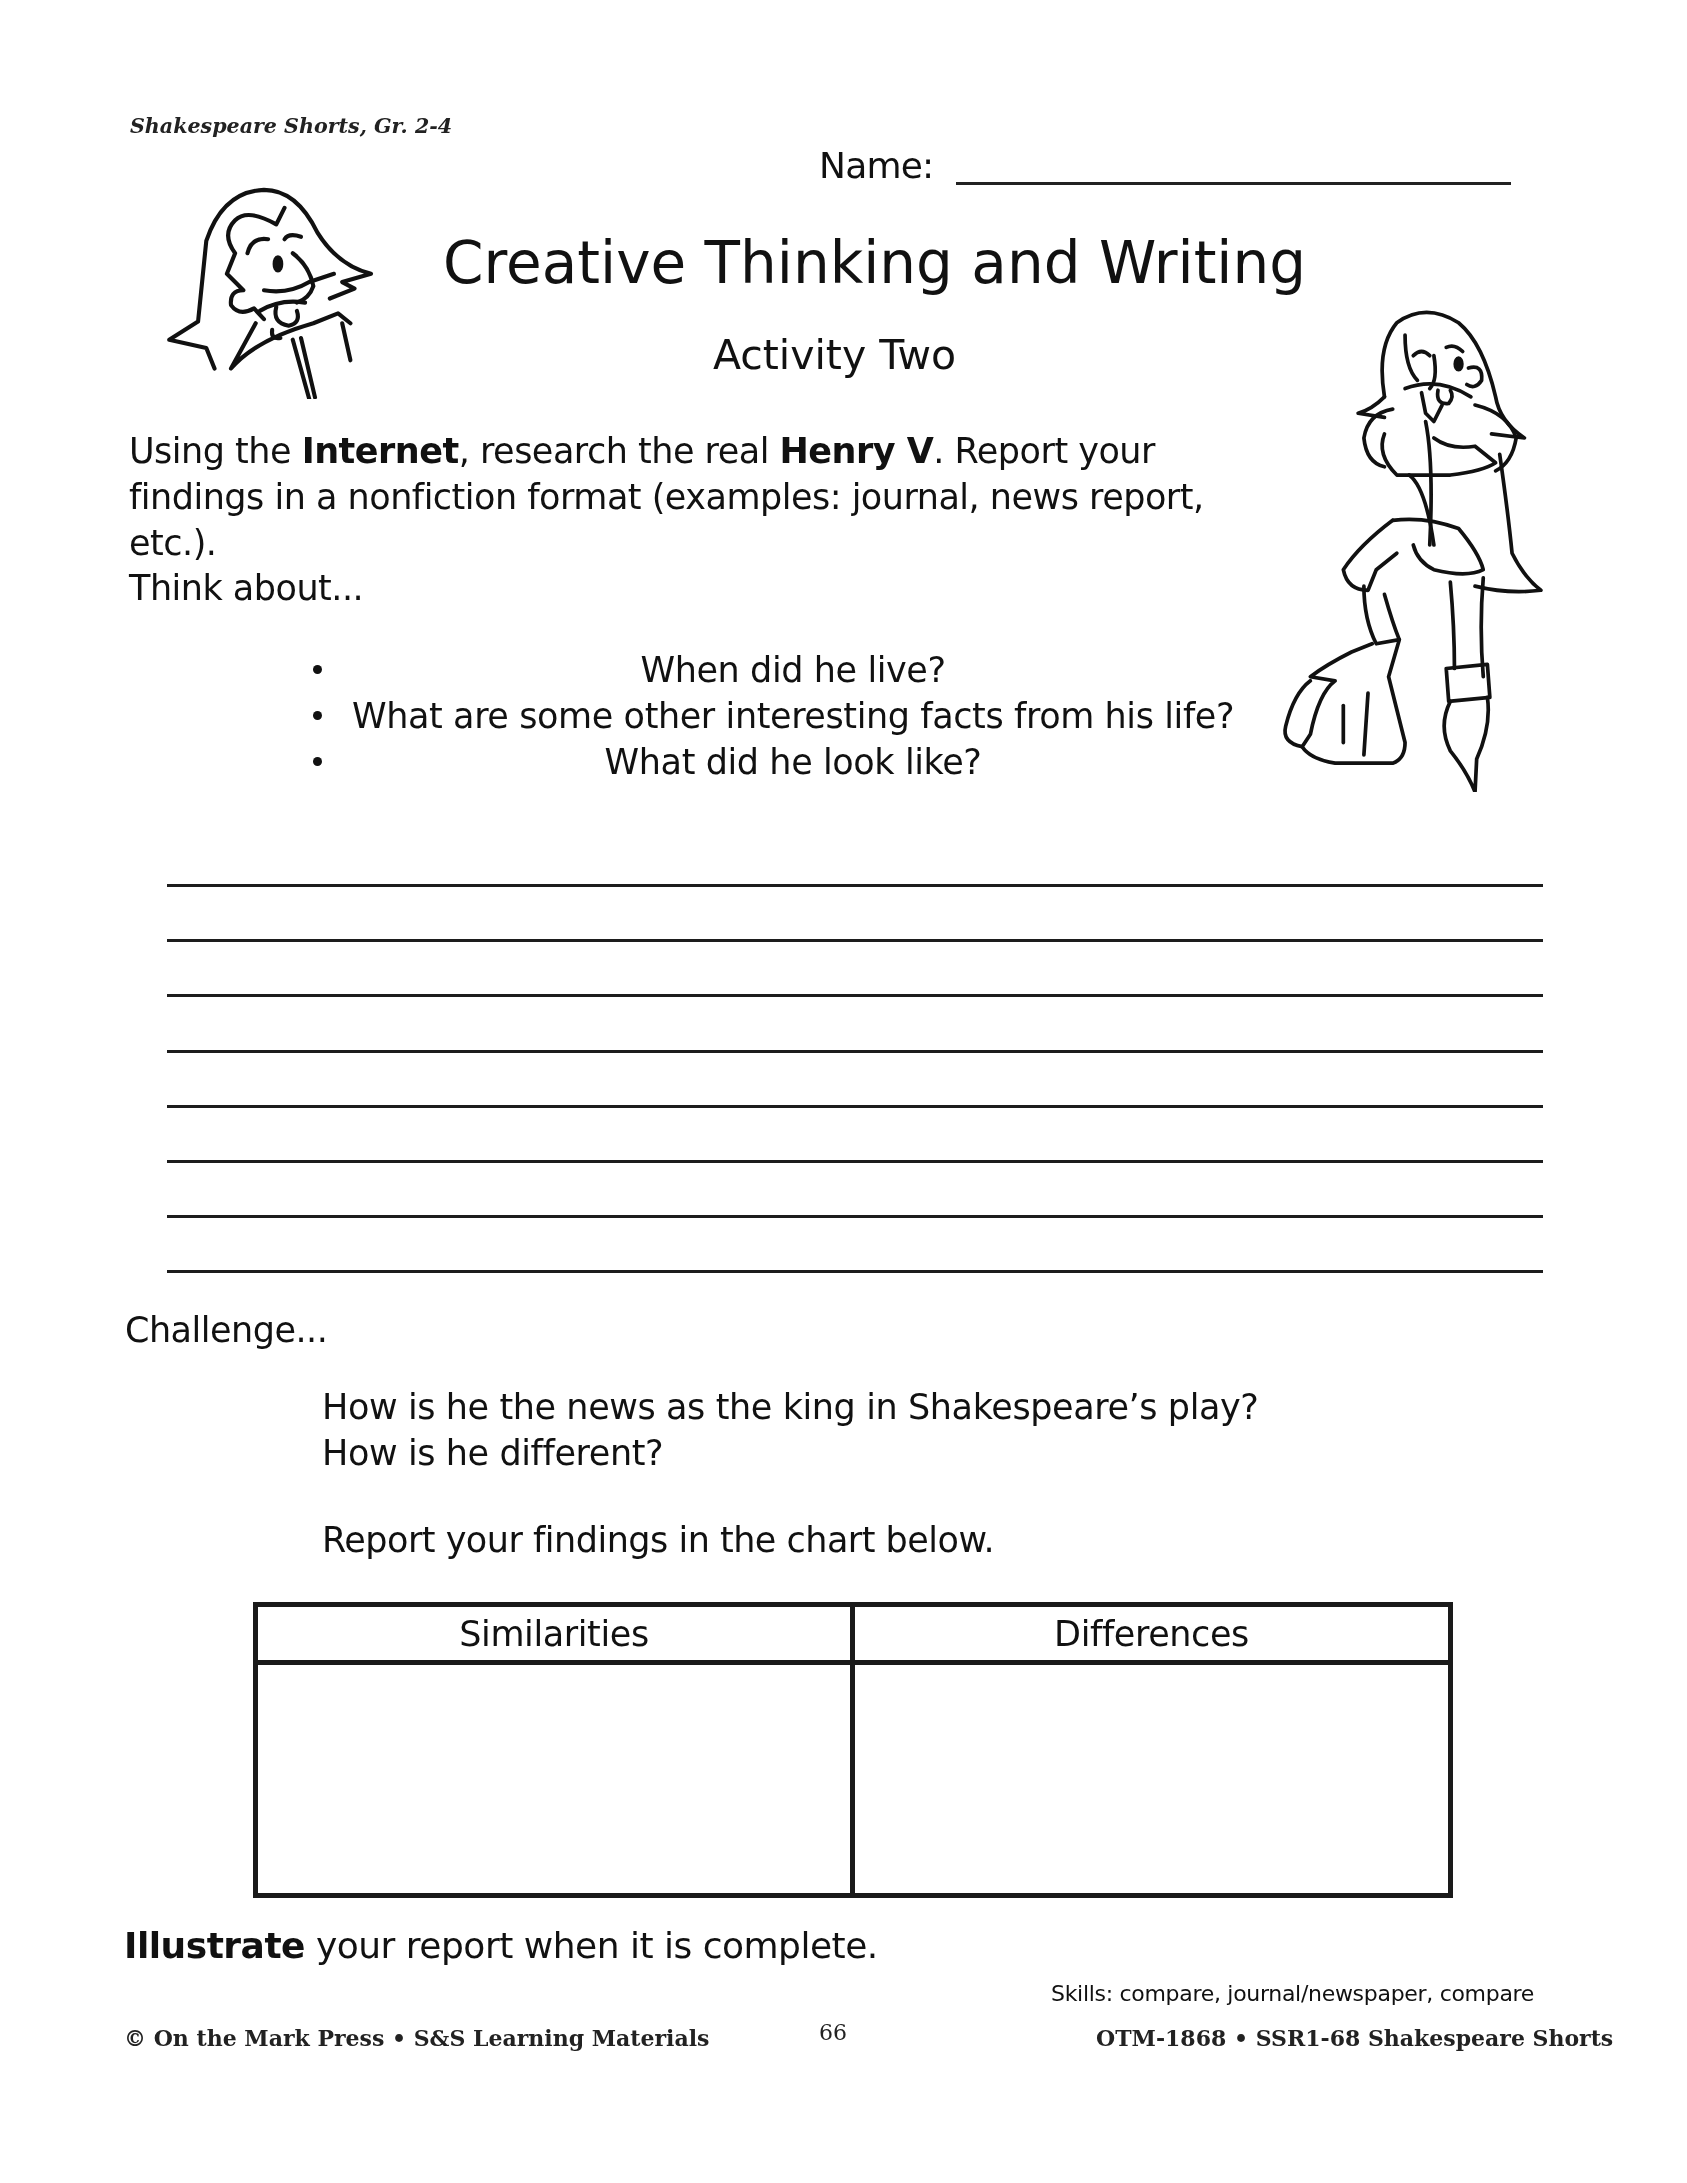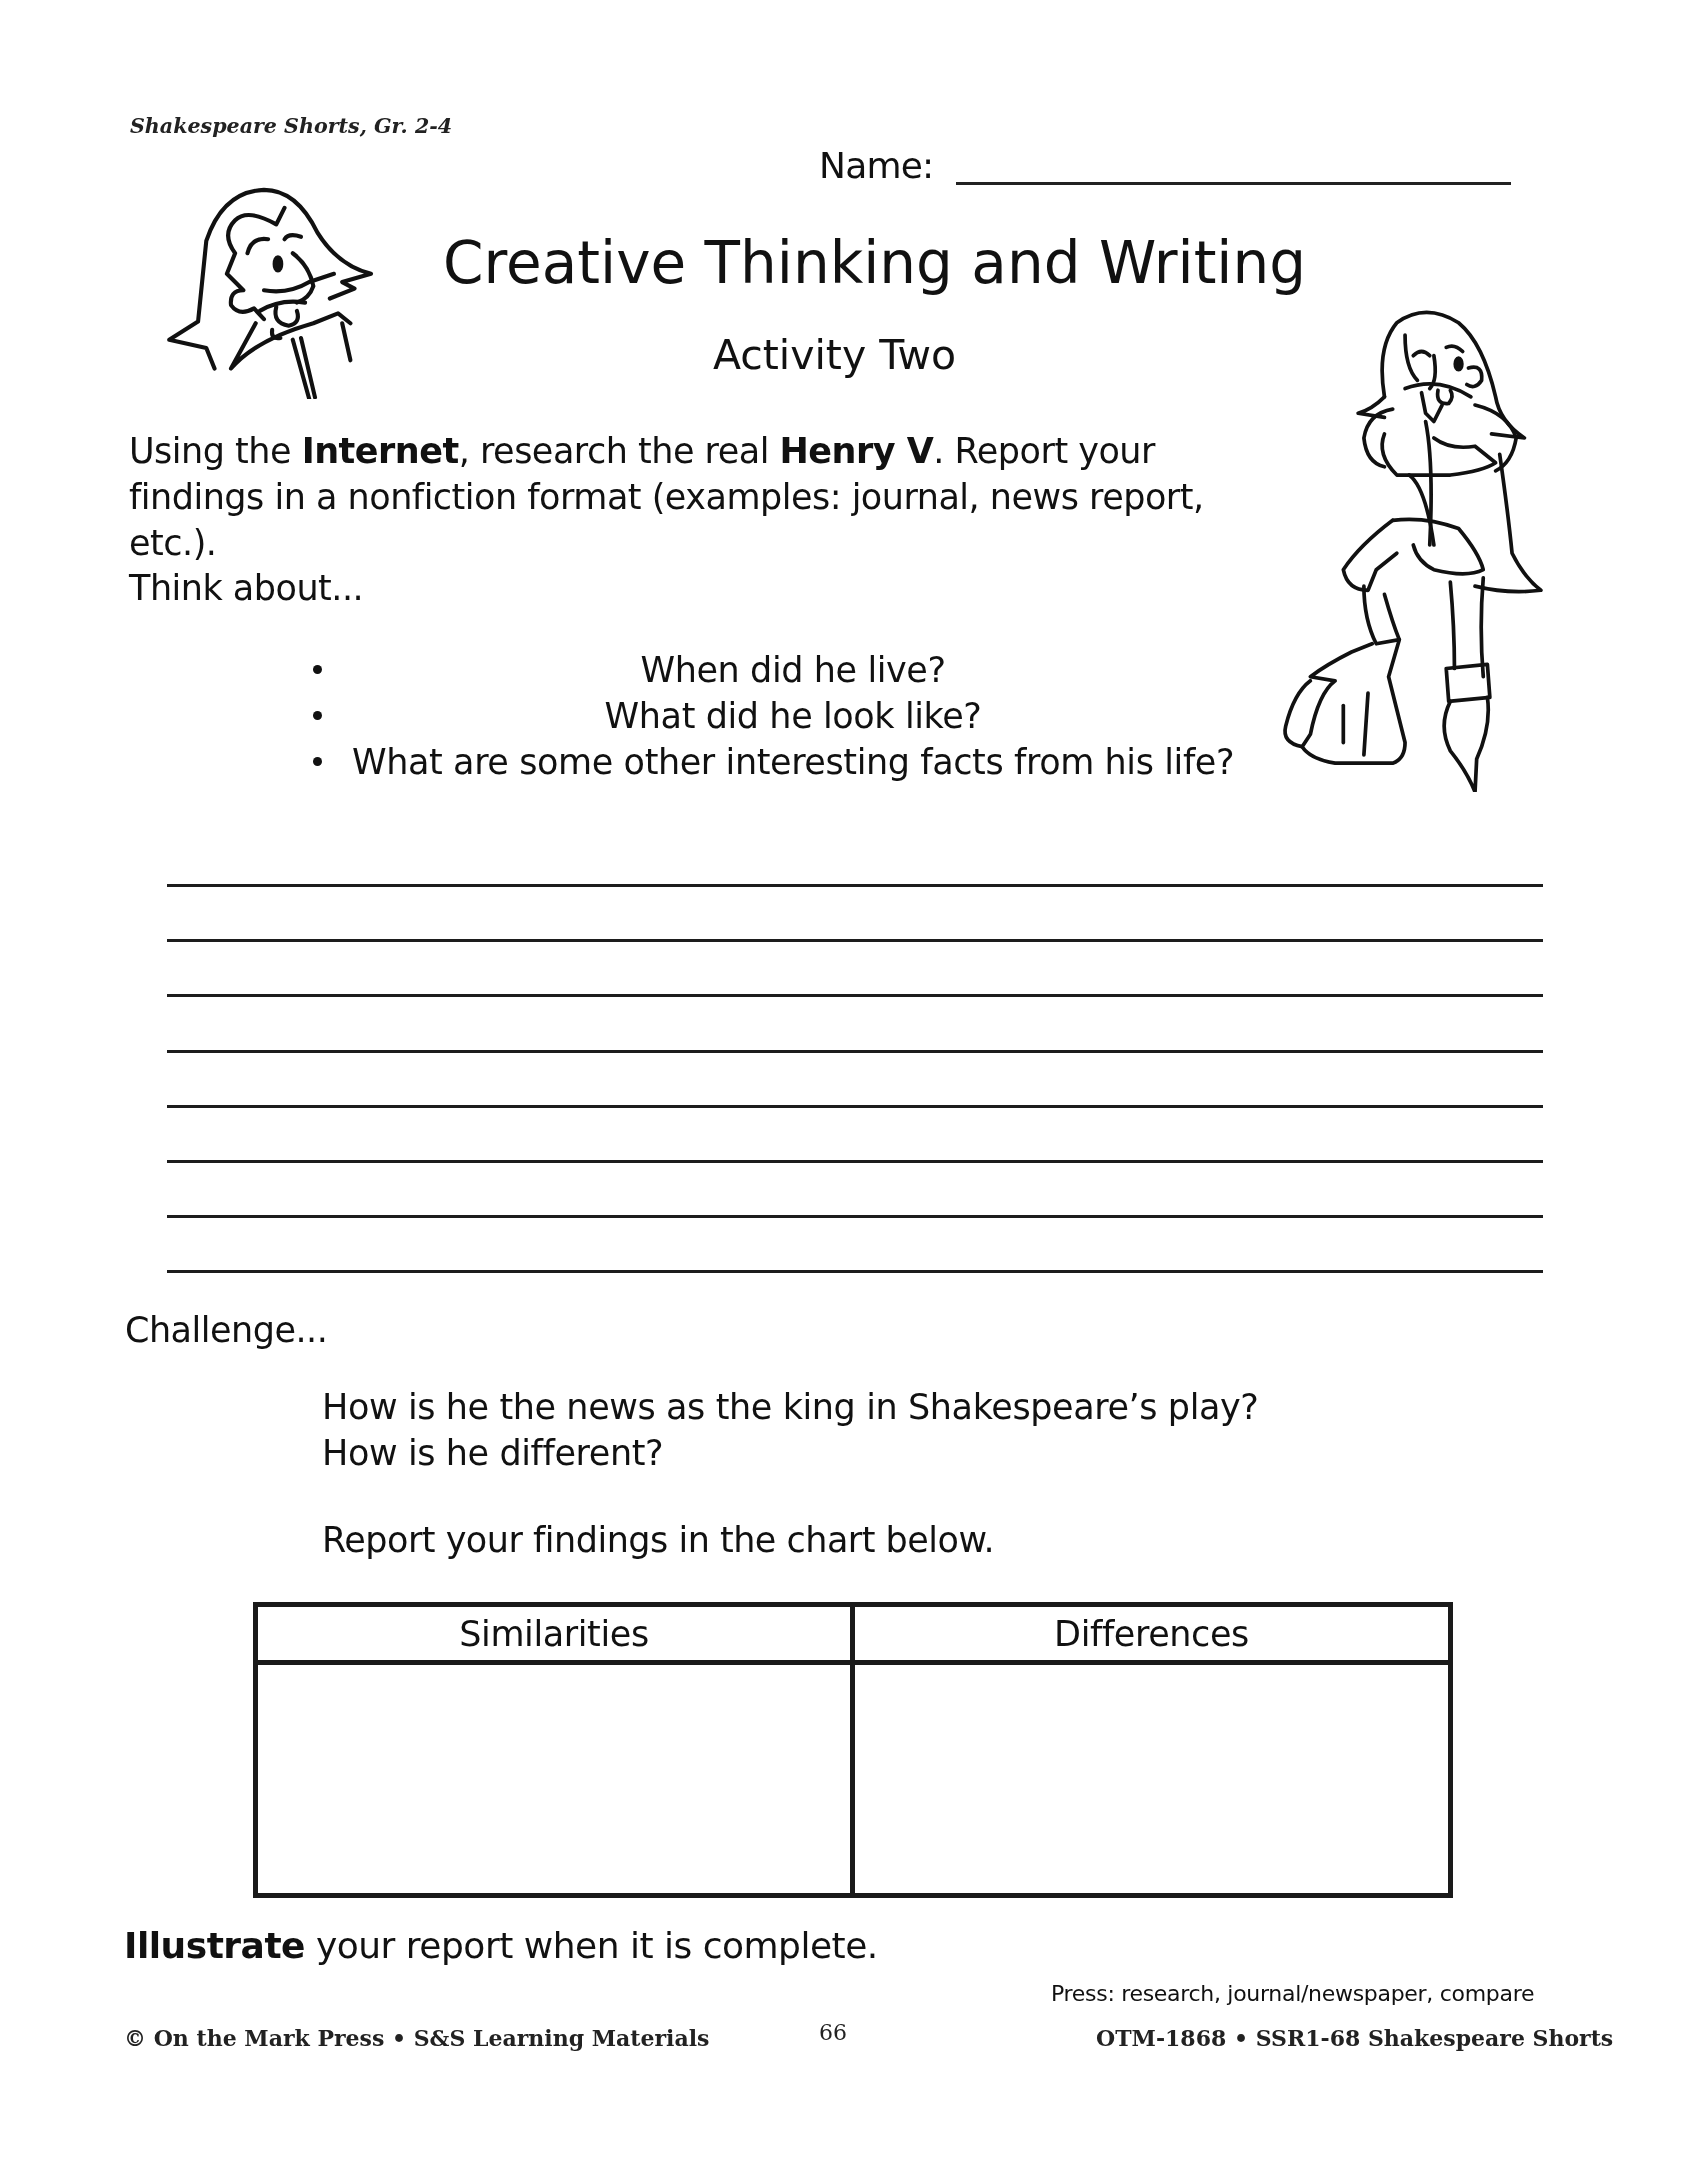--- a/index.html
+++ b/index.html
@@ -92,22 +92,22 @@
   <path d="M225 450 L275 445 L278 485 L228 490 Z"></path>
   <path d="M230 490 Q215 520 230 550 Q250 575 260 600 L262 560 Q280 520 275 485"></path>
 </svg>
 
 <div class="abs body-p"><span>Using the </span><b>Internet</b><span>, research the real </span><b>Henry V</b><span>.  Report your findings in a nonfiction format (examples:  journal, news report, etc.).</span></div>
 
 <div class="abs think">Think about...</div>
 
 <ul class="abs bullets">
   <li><span class="dot"></span><span>When did he live?</span></li>
+  <li><span class="dot"></span><span>What are some other interesting facts from his life?</span></li>
   <li><span class="dot"></span><span>What did he look like?</span></li>
-  <li><span class="dot"></span><span>What are some other interesting facts from his life?</span></li>
 </ul>
 
 <div class="writing-line" style="top:884px"></div>
 <div class="writing-line" style="top:939px"></div>
 <div class="writing-line" style="top:994px"></div>
 <div class="writing-line" style="top:1050px"></div>
 <div class="writing-line" style="top:1105px"></div>
 <div class="writing-line" style="top:1160px"></div>
 <div class="writing-line" style="top:1215px"></div>
 <div class="writing-line" style="top:1270px"></div>
@@ -129,18 +129,18 @@
   <tbody>
     <tr>
       <td class="c1"></td>
       <td></td>
     </tr>
   </tbody>
 </table>
 
 <div class="abs illustrate"><b>Illustrate</b><span> your report when it is complete.</span></div>
 
-<div class="abs skills">Press:  research, journal/newspaper, compare</div>
+<div class="abs skills">Skills:  compare, journal/newspaper, compare</div>
 
 <div class="abs footer footer-left">© On the Mark Press • S&amp;S Learning Materials</div>
 <div class="abs footer-page">66</div>
 <div class="abs footer footer-right">OTM-1868 • SSR1-68 Shakespeare Shorts</div>
 
 
 </body></html>

